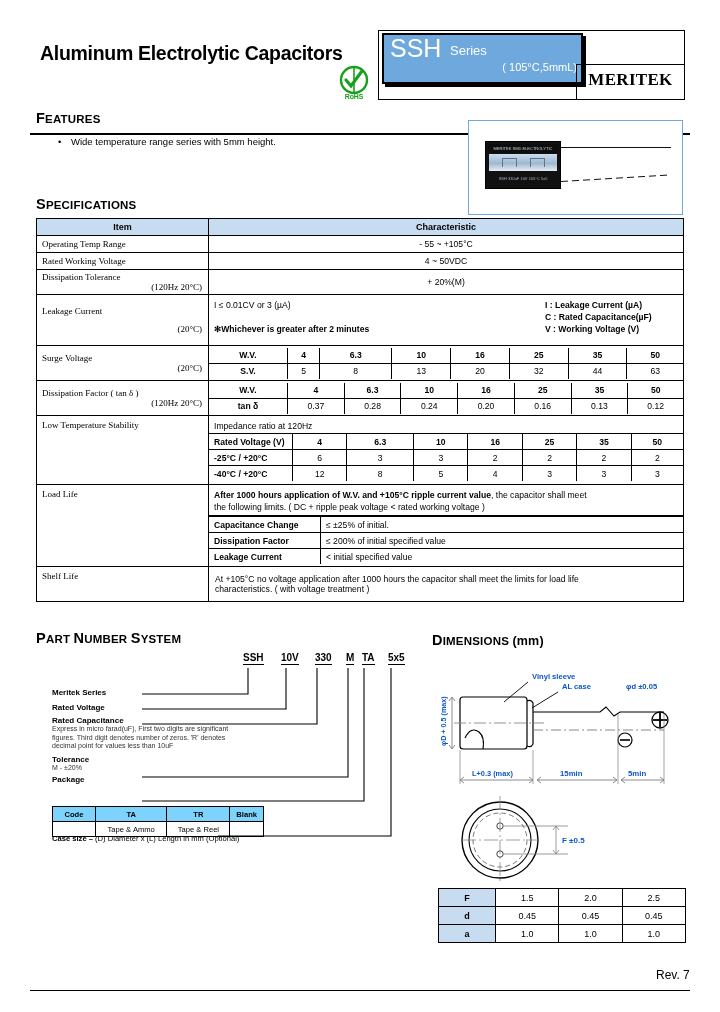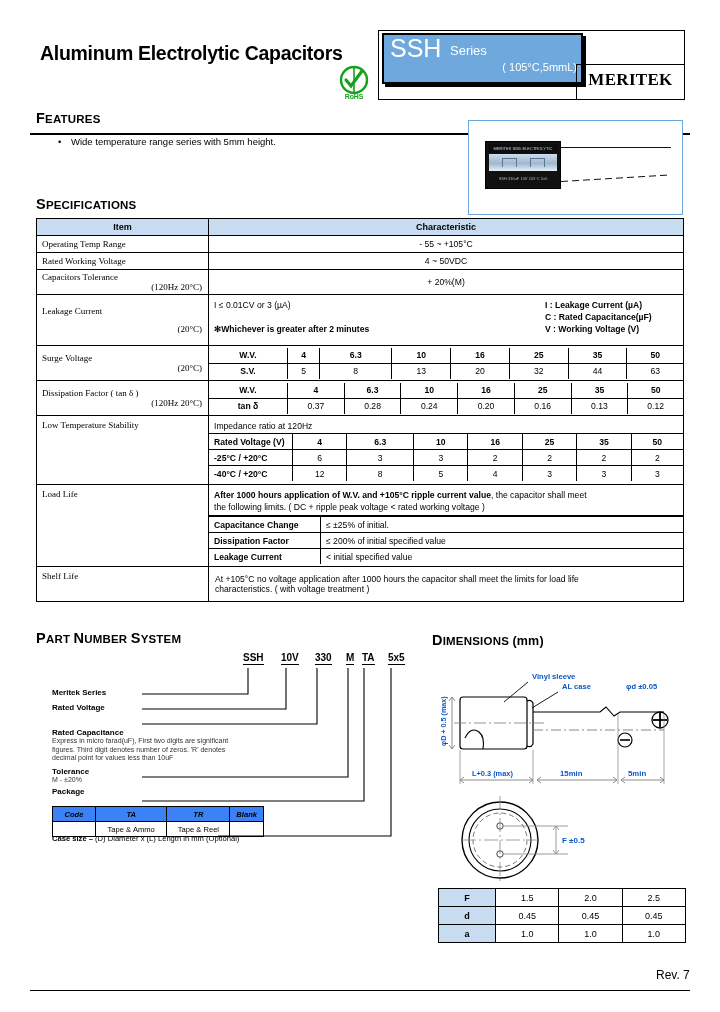--- a/index.html
+++ b/index.html
@@ -143,21 +143,21 @@
   .callouts{position:absolute;left:52px;top:688px;font-size:7.6px;width:380px;}
   .co-b{font-weight:bold;font-size:8px;}
   .co-n{font-size:7px;line-height:8.6px;color:#333;}
   .lines{position:absolute;left:0;top:660px;width:430px;height:180px;}
 
   .pkg{
     position:absolute;left:52px;top:806px;width:212px;
     font-size:7.6px;border:1px solid #000;
   }
   .pkg td{border:1px solid #000;text-align:center;height:12px;}
-  .pkg .h{background:#3b82f6;font-weight:bold;font-style:italic;}
+  .pkg .h{background:#7dd3fc;font-weight:bold;}
   .case{position:absolute;left:52px;top:834px;font-size:7.6px;font-weight:bold;}
   .case .thin{font-weight:normal;}
 
   
   .dwg{position:absolute;left:432px;top:668px;width:256px;height:230px;}
   .dwg text{font-family:"Liberation Sans",sans-serif;}
 
   .dimtbl{
     position:absolute;left:438px;top:888px;width:248px;
     font-size:9px;border:1.6px solid #000;
@@ -233,21 +233,21 @@
       <td class="ctr" style="height:16px">- 55 ~ +105°C</td>
     </tr>
 
     <tr>
       <td class="itm">Rated Working Voltage</td>
       <td class="ctr" style="height:16px">4 ~ 50VDC</td>
     </tr>
 
     <tr>
       <td class="itm">
-        <div>Capacitors Tolerance</div>
+        <div>Dissipation Tolerance</div>
         <div class="sub-r">(120Hz 20°C)</div>
       </td>
       <td class="ctr">+ 20%(M)</td>
     </tr>
 
     <tr>
       <td class="itm" style="height:46px">
         <div>Leakage Current</div>
         <div class="sub-r" style="margin-top:8px">(20°C)</div>
       </td>
@@ -425,21 +425,21 @@
       <path d="M317,8 L317,64 L142,64"></path>
       <path d="M348,8 L348,117 L142,117"></path>
       <path d="M364,8 L364,141 L142,141"></path>
       <path d="M391,8 L391,176 L218,176"></path>
     </g>
   </svg>
 
   <div class="callouts">
     <div class="co-b">Meritek Series</div>
     <div class="co-b" style="margin-top:6px">Rated Voltage</div>
-    <div class="co-b" style="margin-top:16px">Rated Capacitance</div>
+    <div class="co-b" style="margin-top:4px">Rated Capacitance</div>
     <div class="co-n" style="width:178px">Express in micro farad(uF), First two digits are significant figures. Third digit denotes number of zeros. 'R' denotes decimal point for values less than 10uF</div>
     <div class="co-b" style="margin-top:4px">Tolerance</div>
     <div class="co-n">M - ±20%</div>
     <div class="co-b" style="margin-top:3px">Package</div>
   </div>
 
   <table class="pkg">
     <tbody>
         <tr>
       <td class="h" style="width:40px">Code</td>

